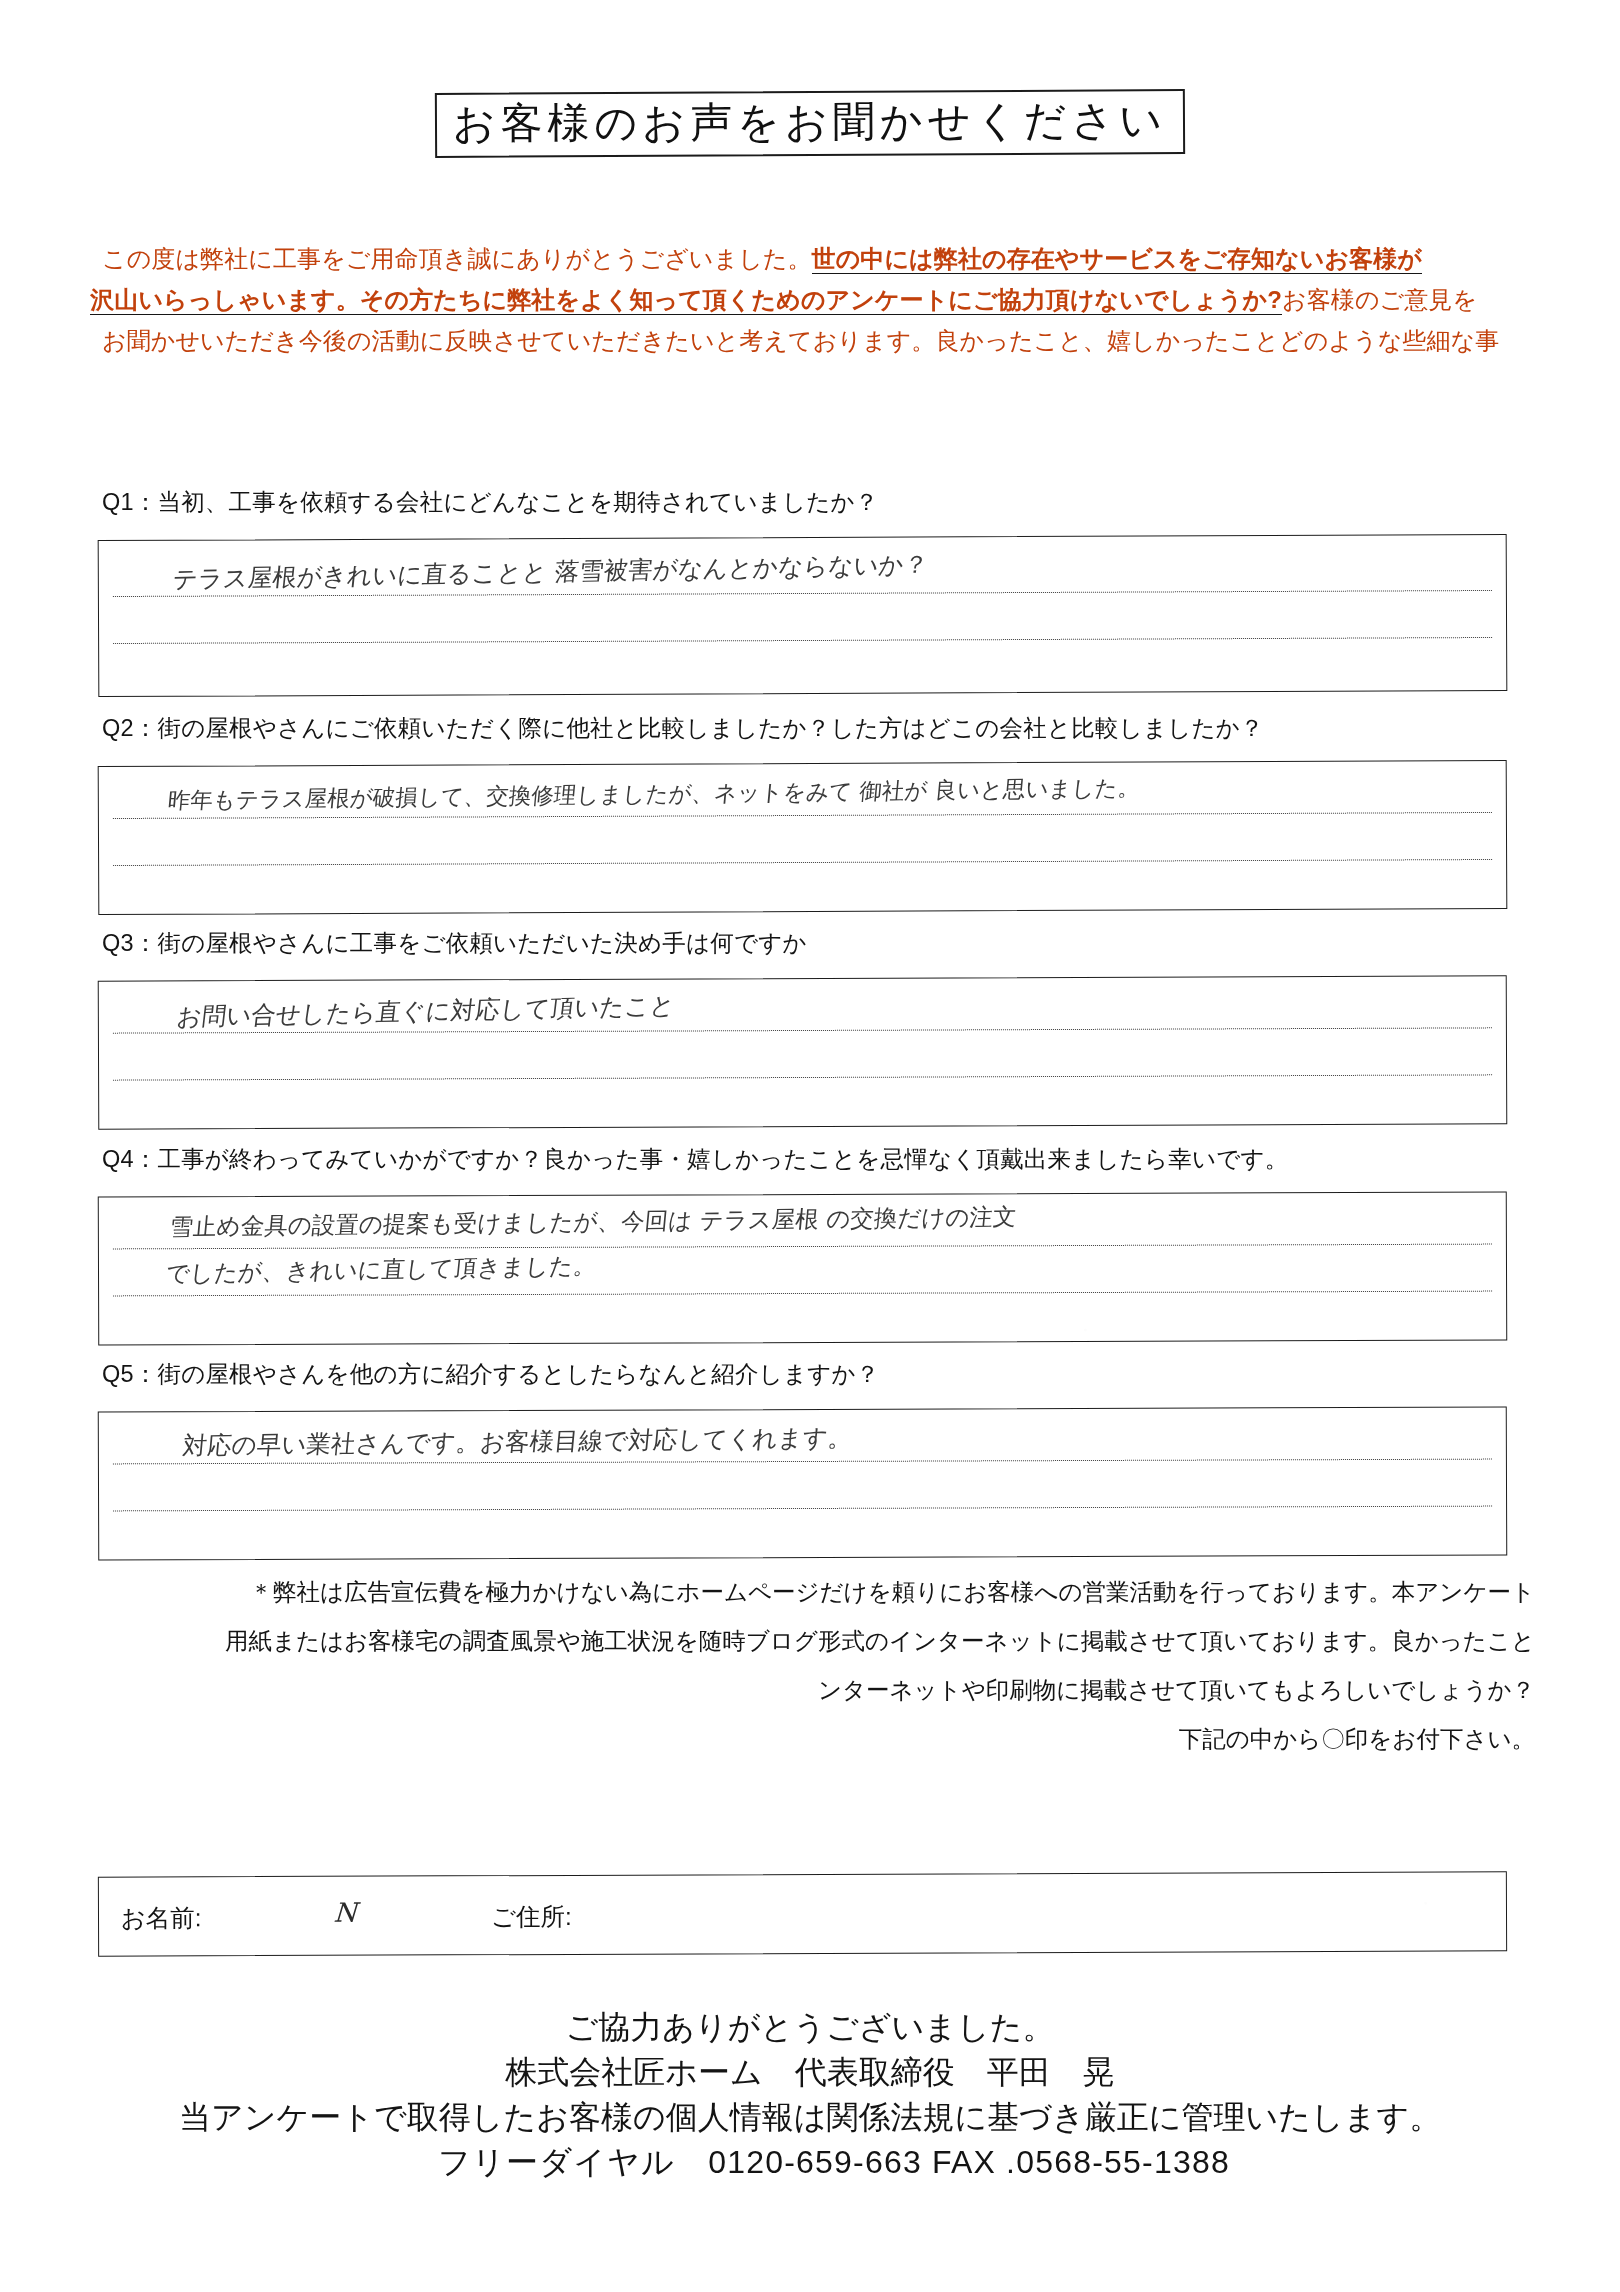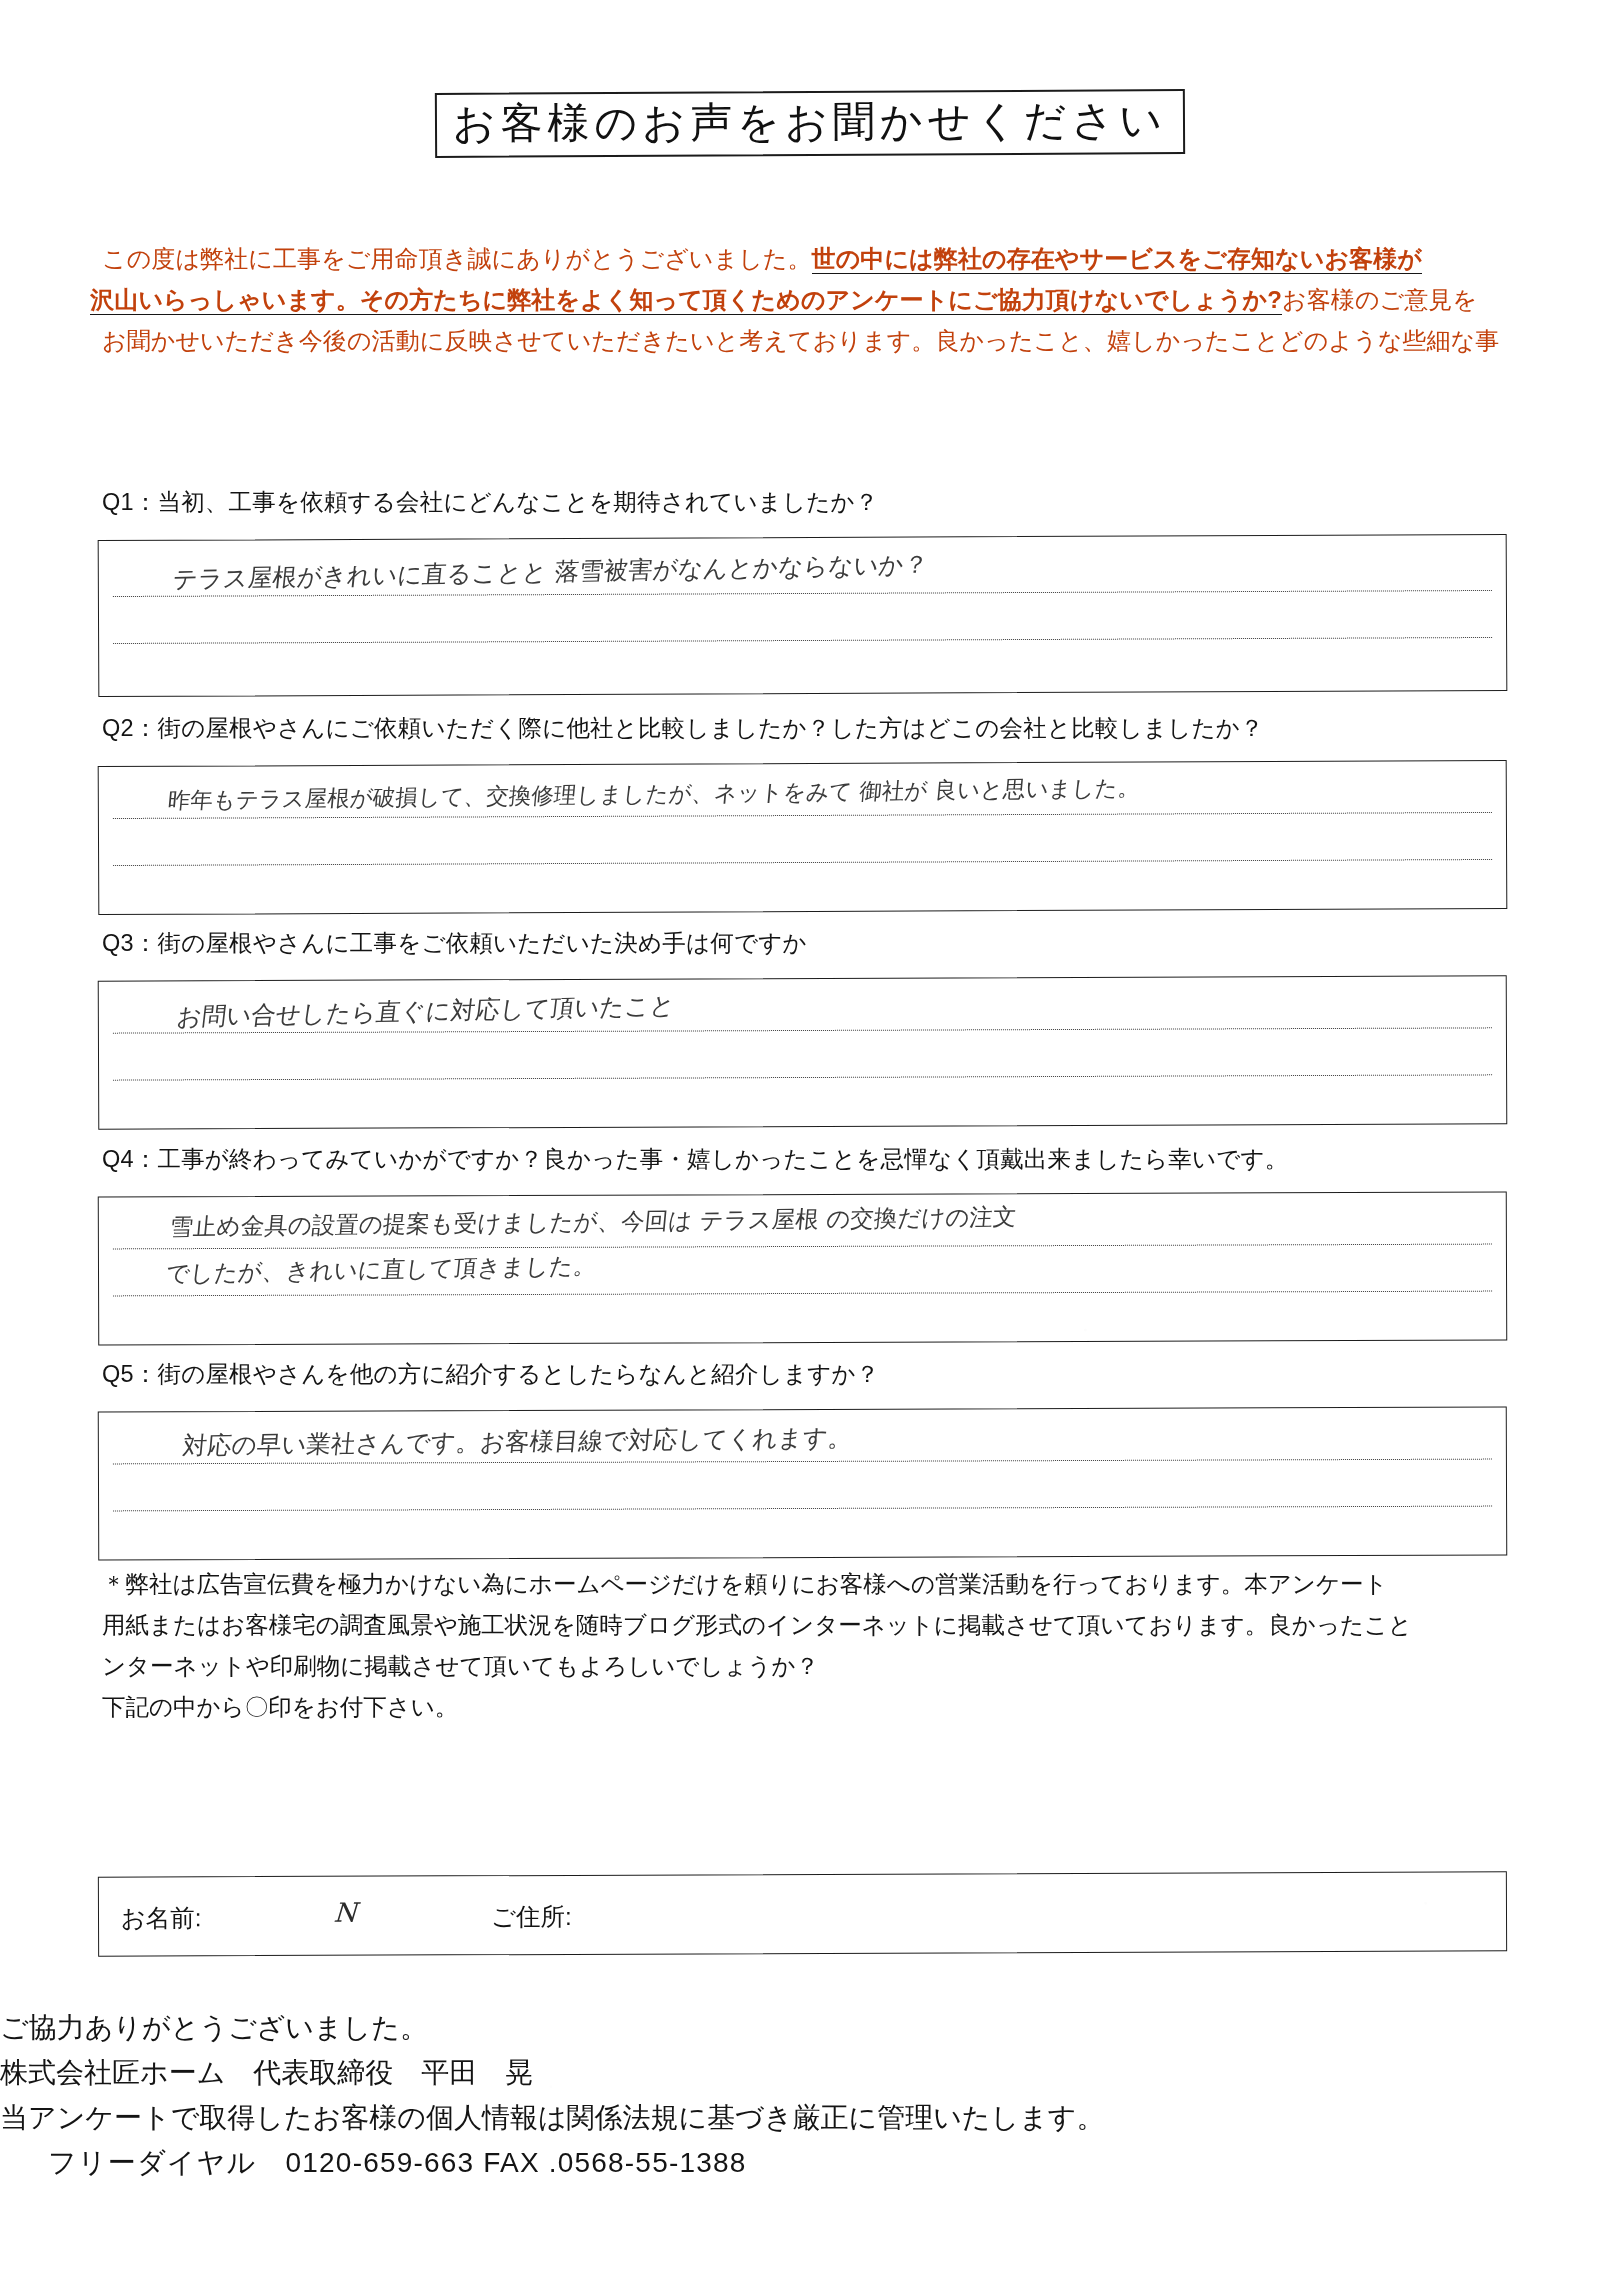--- a/index.html
+++ b/index.html
@@ -83,21 +83,21 @@
   }
   .hw.l1{transform:rotate(-0.9deg) skewX(-7deg);}
   .hw.l2{transform:rotate(-0.5deg) skewX(-6deg);}
   .hw.l3{transform:rotate(-1.1deg) skewX(-8deg);}
 
   
   .note{
     position:absolute;left:102px;top:1564px;width:1441px;
     font-size:23.5px;line-height:41px;color:#141414;
   }
-  .note p{margin:0;white-space:nowrap;}
+  .note p{margin:8px;white-space:nowrap;text-align:right;}
 
   .choices{
     position:absolute;left:143px;top:1782px;
     font-size:24px;line-height:33px;color:#141414;white-space:nowrap;
   }
   .choices .gap{display:inline-block;width:57px;}
   .choices .mark{
     display:inline-block;width:33px;text-align:center;
     font-family:"DejaVu Sans",sans-serif;
   }
@@ -113,22 +113,22 @@
   }
   .idbox .val{
     position:absolute;font-size:26.5px;color:#2b2b2b;
     font-family:"DejaVu Serif","Liberation Serif",serif;
     font-style:italic;
     transform:skewX(-6deg);
   }
 
   
   .signoff{
-    position:absolute;left:0;right:0;top:2005px;
-    font-size:28px;line-height:45px;color:#141414;
+    position:absolute;left:0;right:0;top:2005px;text-align:center;
+    font-size:32px;line-height:45px;color:#141414;
   }
   .signoff p{margin:0;}
   .signoff .tel{
     font-family:Liberation Sans, sans-serif;
     letter-spacing:1.2px;
     margin-left:48px;
   }
 </style>
 </head>
 <body>

